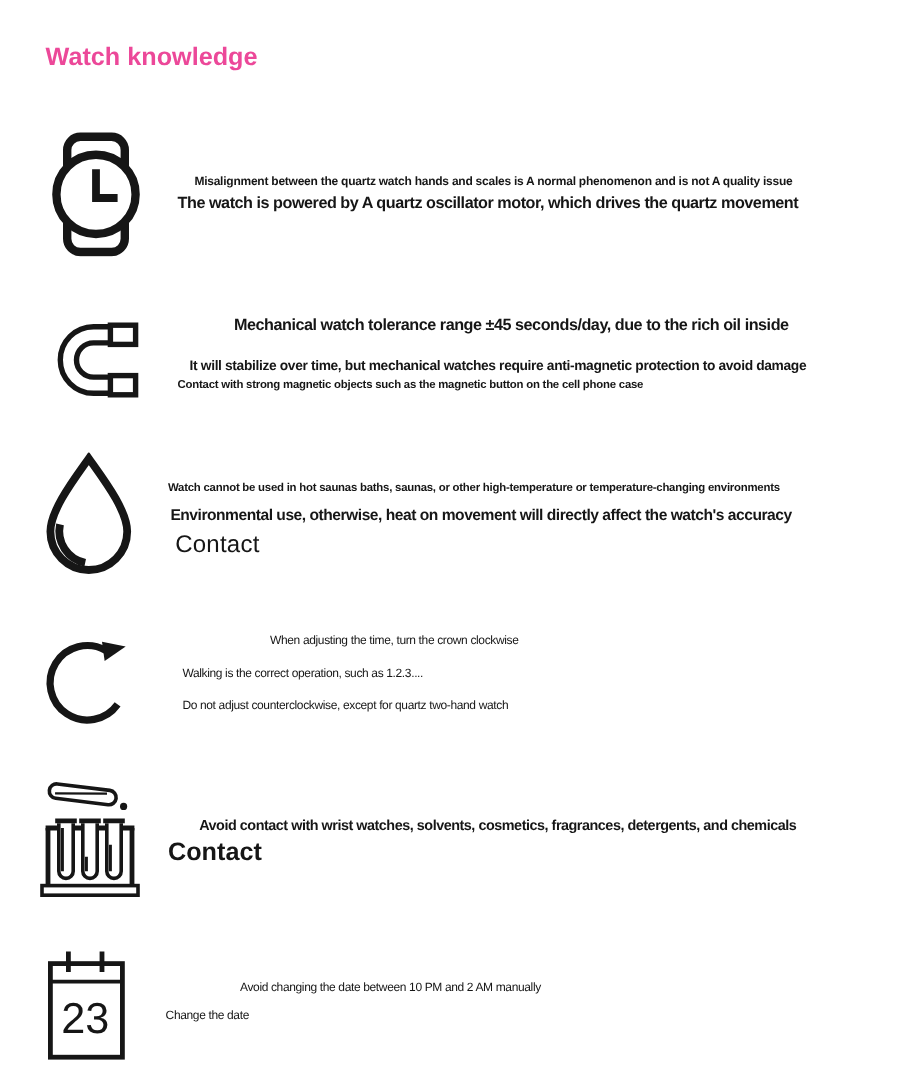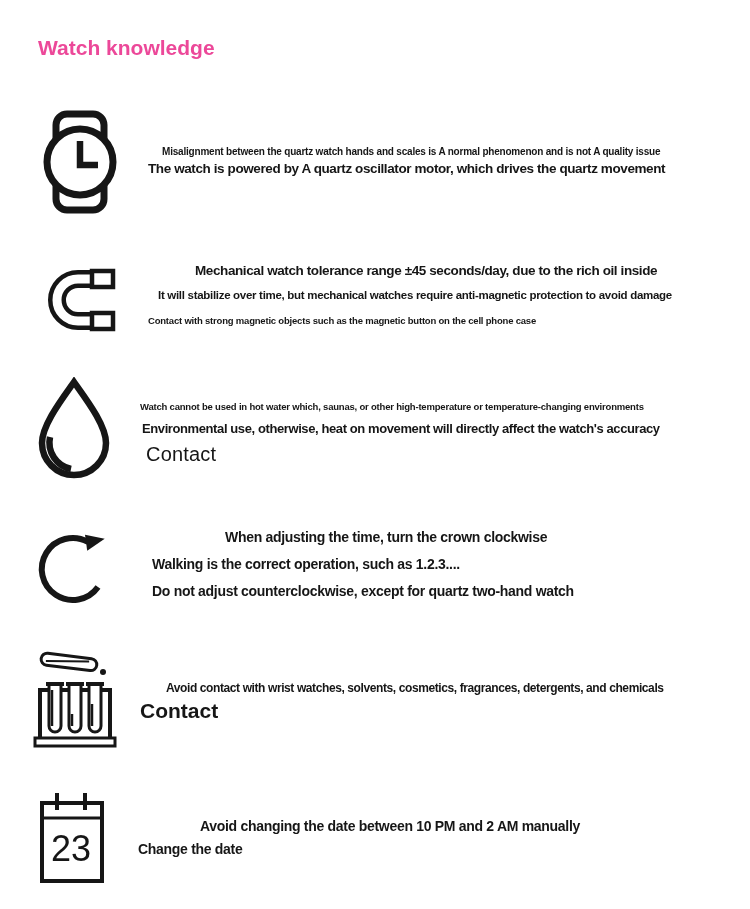--- a/index.html
+++ b/index.html
@@ -18,21 +18,21 @@
   .icon-box { position:absolute;text-decoration:underline; }
   .icon-box svg { display:block; }
 
   
   .t-note   { font-size:10px;  font-weight:700; letter-spacing:-0.2px; }
   .t-tiny   { font-size:9.5px; font-weight:700; letter-spacing:-0.2px; }
   .t-main   { font-size:13.5px;font-weight:700; letter-spacing:-0.4px; }
   .t-main2  { font-size:13px;  font-weight:700; letter-spacing:-0.4px; }
   .t-sub    { font-size:11.5px;font-weight:700; letter-spacing:-0.3px; }
   .t-sub2   { font-size:12px;  font-weight:700; letter-spacing:-0.4px;margin-left:14px; }
-  .t-step   { font-size:14px;  font-weight:700; letter-spacing:-0.3px; }
+  .t-step   { font-size:10px;  font-weight:400; letter-spacing:-0.3px; }
   .t-word   { font-size:20px;  font-weight:400; letter-spacing:0.2px; }
   .t-word-b { font-size:21px;  font-weight:700; letter-spacing:0; }
   .stroke { fill:none; stroke:#161616; }
 </style>
 </head>
 <body>
 
 <div class="page">
 
   <div class="abs page-title" style="left:38px; top:36px;">Watch knowledge</div>
@@ -52,32 +52,32 @@
   <div class="section" style="top:256px; height:90px;">
     <div class="icon-box" style="left:38px; top:2px;">
       <svg width="82" height="80" viewBox="0 0 82 80">
         <path d="M58 21 H40 a21 21 0 0 0 0 42 h18" fill="none" stroke="#161616" stroke-width="18"></path>
         <path d="M58 21 H40 a21 21 0 0 0 0 42 h18" fill="none" stroke="#ffffff" stroke-width="9"></path>
         <rect x="54" y="13" width="21" height="16" fill="#ffffff" stroke="#161616" stroke-width="4.5"></rect>
         <rect x="54" y="55" width="21" height="16" fill="#ffffff" stroke="#161616" stroke-width="4.5"></rect>
       </svg>
     </div>
     <div class="abs t-main" style="left:148px; top:7px;margin-left:47px;">Mechanical watch tolerance range ±45 seconds/day, due to the rich oil inside</div>
-    <div class="abs t-sub" style="left:158px; top:33px;">It will stabilize over time, but mechanical watches require anti-magnetic protection to avoid damage</div>
+    <div class="abs t-sub" style="left:158px; top:43px;">It will stabilize over time, but mechanical watches require anti-magnetic protection to avoid damage</div>
     <div class="abs t-tiny" style="left:148px; top:59px;">Contact with strong magnetic objects such as the magnetic button on the cell phone case</div>
   </div>
 
   <div class="section" style="top:376px; height:106px;">
     <div class="icon-box" style="left:33px; top:1px;">
       <svg width="82" height="102" viewBox="0 0 82 102">
         <path class="stroke" d="M41 5 C 29 22, 9 48, 9 66 A 32 32 0 0 0 73 66 C 73 48, 53 22, 41 5 Z" stroke-width="6.5"></path>
         <path class="stroke" d="M17 60 A 27 27 0 0 0 38 92" stroke-width="6.5"></path>
       </svg>
     </div>
-    <div class="abs t-tiny" style="left:140px; top:25px;">Watch cannot be used in hot water which, saunas, or other high-temperature or temperature-changing environments</div>
+    <div class="abs t-tiny" style="left:140px; top:25px;">Watch cannot be used in hot saunas baths, saunas, or other high-temperature or temperature-changing environments</div>
     <div class="abs t-main2" style="left:142px; top:45px;">Environmental use, otherwise, heat on movement will directly affect the watch's accuracy</div>
     <div class="abs t-word" style="left:146px; top:67px;">Contact</div>
   </div>
 
   <div class="section" style="top:518px; height:95px;">
     <div class="icon-box" style="left:35px; top:1px;">
       <svg width="78" height="92" viewBox="0 0 78 92">
         <path class="stroke" d="M53 23 A31 31 0 1 0 63 68" stroke-width="6"></path>
         <polygon points="-2,-8 16,1 -4,8" transform="translate(54,23) rotate(-15)" fill="#161616"></polygon>
       </svg>

